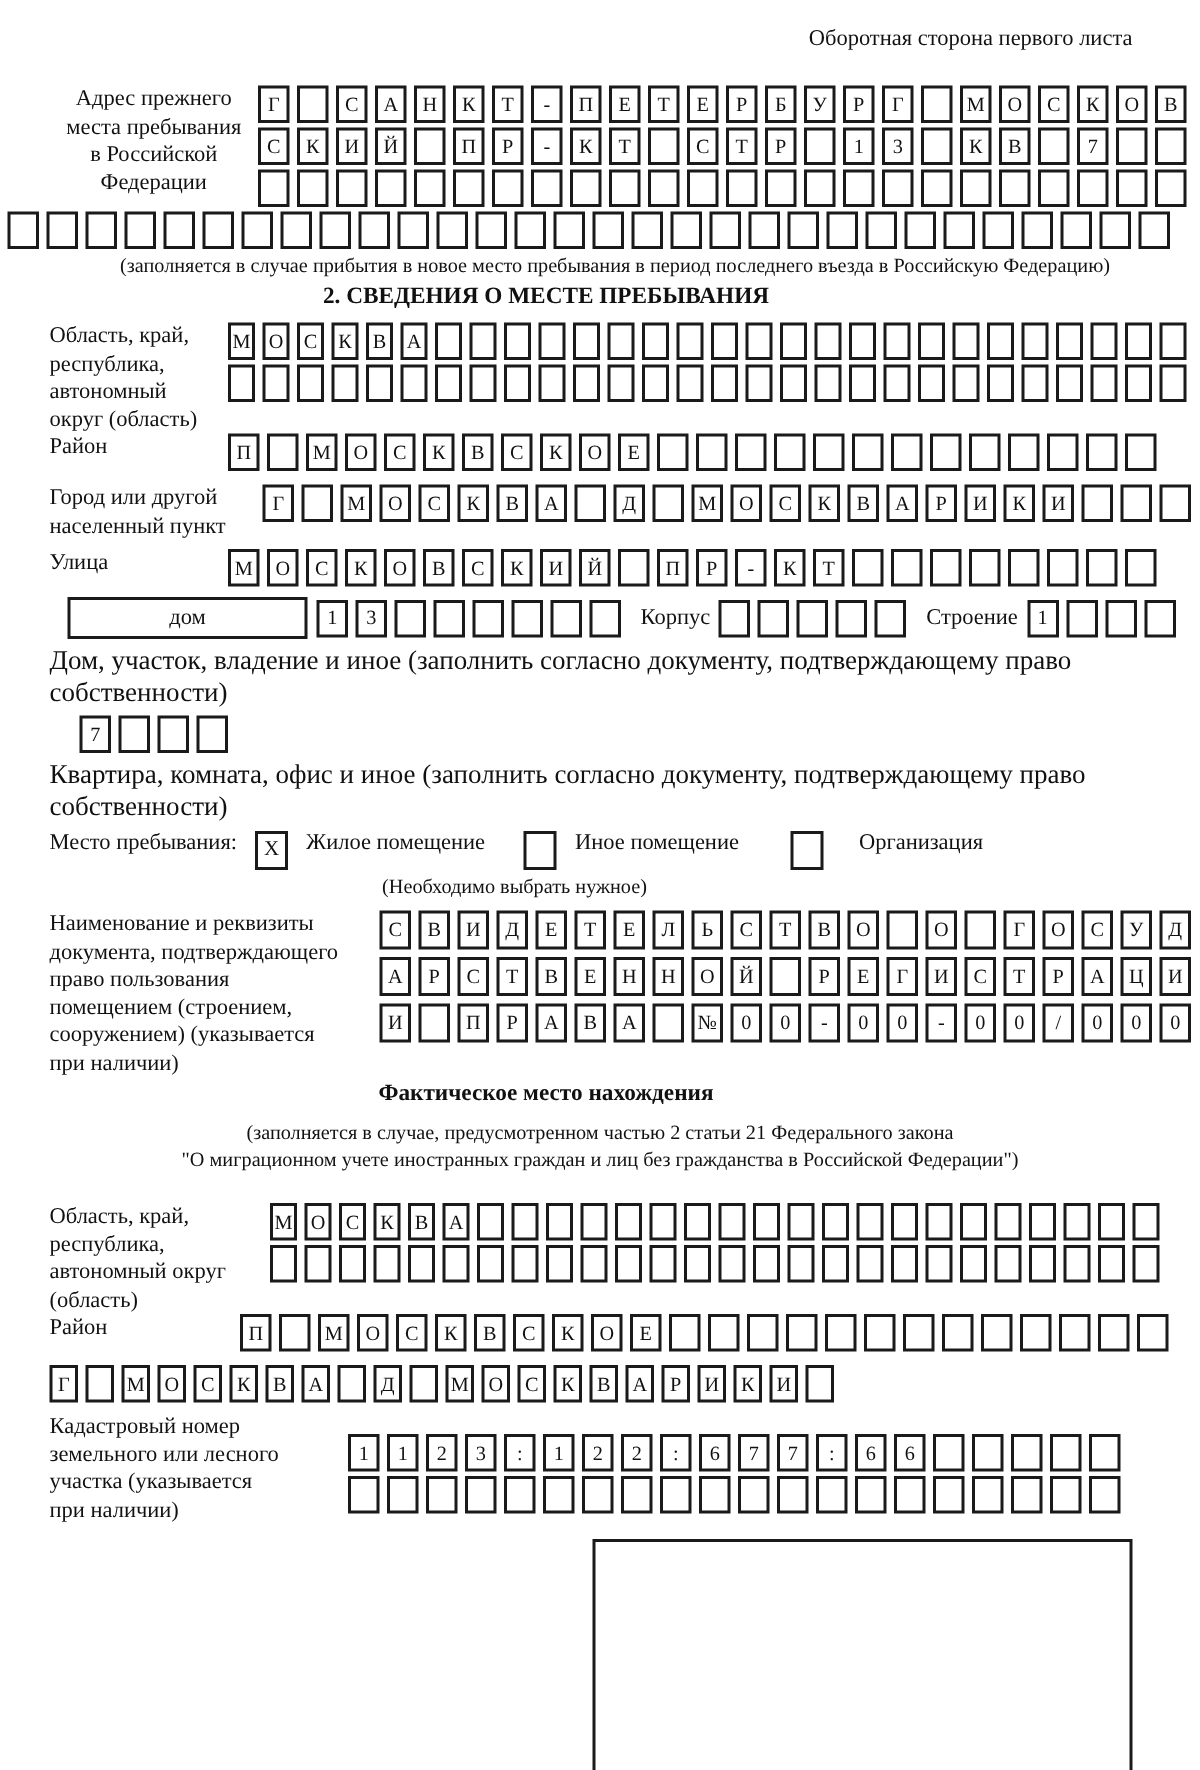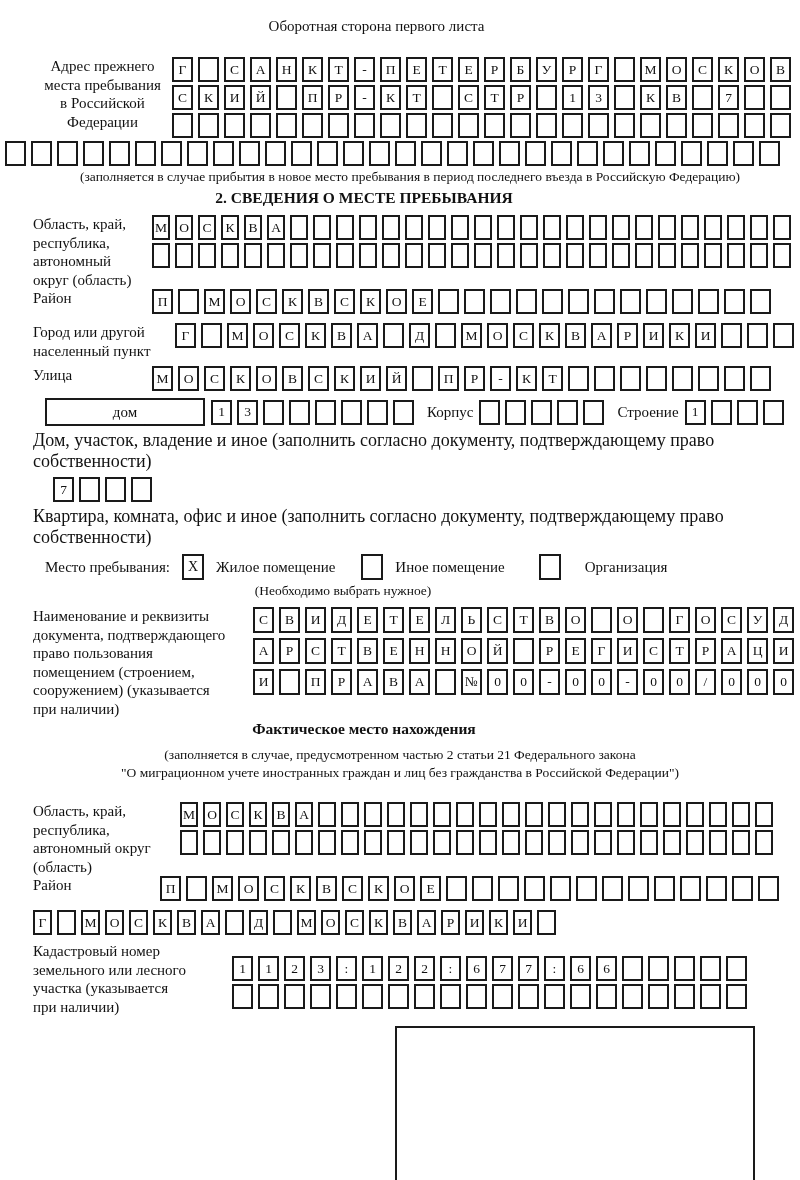--- a/index.html
+++ b/index.html
@@ -6,22 +6,22 @@
   body{
     width:800px;height:1180px;
     font-family:"Liberation Serif","DejaVu Serif",serif;
     color:#111;
     position:relative;
     box-sizing:border-box;
     padding:18px 0 0 33px;
     font-size:15px;
   }
   .hdr-note{
-    text-align:center;
-    padding-right:80px;
+    text-align:right;
+    padding-right:45px;
     font-size:15px;
     margin-bottom:22px;
   }
   .field{display:flex;align-items:flex-start;}
   .label{
     white-space:pre-line;
     line-height:18.5px;
     flex:0 0 auto;
   }
   .rows{flex:0 0 auto;}
@@ -42,21 +42,21 @@
   .center-note{text-align:center;font-size:13.5px;margin:3px 0 4px -33px;width:800px;padding-left:10px;}
   .sec-title{text-align:center;font-weight:bold;font-size:15.5px;margin:4px 0 8px -33px;width:728px;}
   .labelbox{
     box-sizing:border-box;
     border:2px solid #1a1a1a;
     height:28px;display:flex;align-items:center;justify-content:center;
     font-size:15px;background:#fff;flex:0 0 auto;
   }
   .houserow{display:flex;align-items:center;margin-bottom:4px;padding-left:12px;}
   .inline-label{margin:0 6px 0 8px;flex:0 0 auto;}
-  .stayrow{display:flex;align-items:center;margin-top:6px;margin-left:12px;}
+  .stayrow{display:flex;margin-top:6px;}
   .checkbox{
     box-sizing:border-box;
     width:22px;height:26px;border:2px solid #1a1a1a;
     display:flex;align-items:center;justify-content:center;
     font-size:14px;margin:0 12px;flex:0 0 auto;background:#fff;
   }
   .stay-note{font-size:13.5px;text-align:center;width:620px;margin-top:3px;}
   .doc-field{margin-top:8px;}
   .doc-field .cellrow{margin-bottom:5px;}
   .doc-field .cell{height:26px;}

